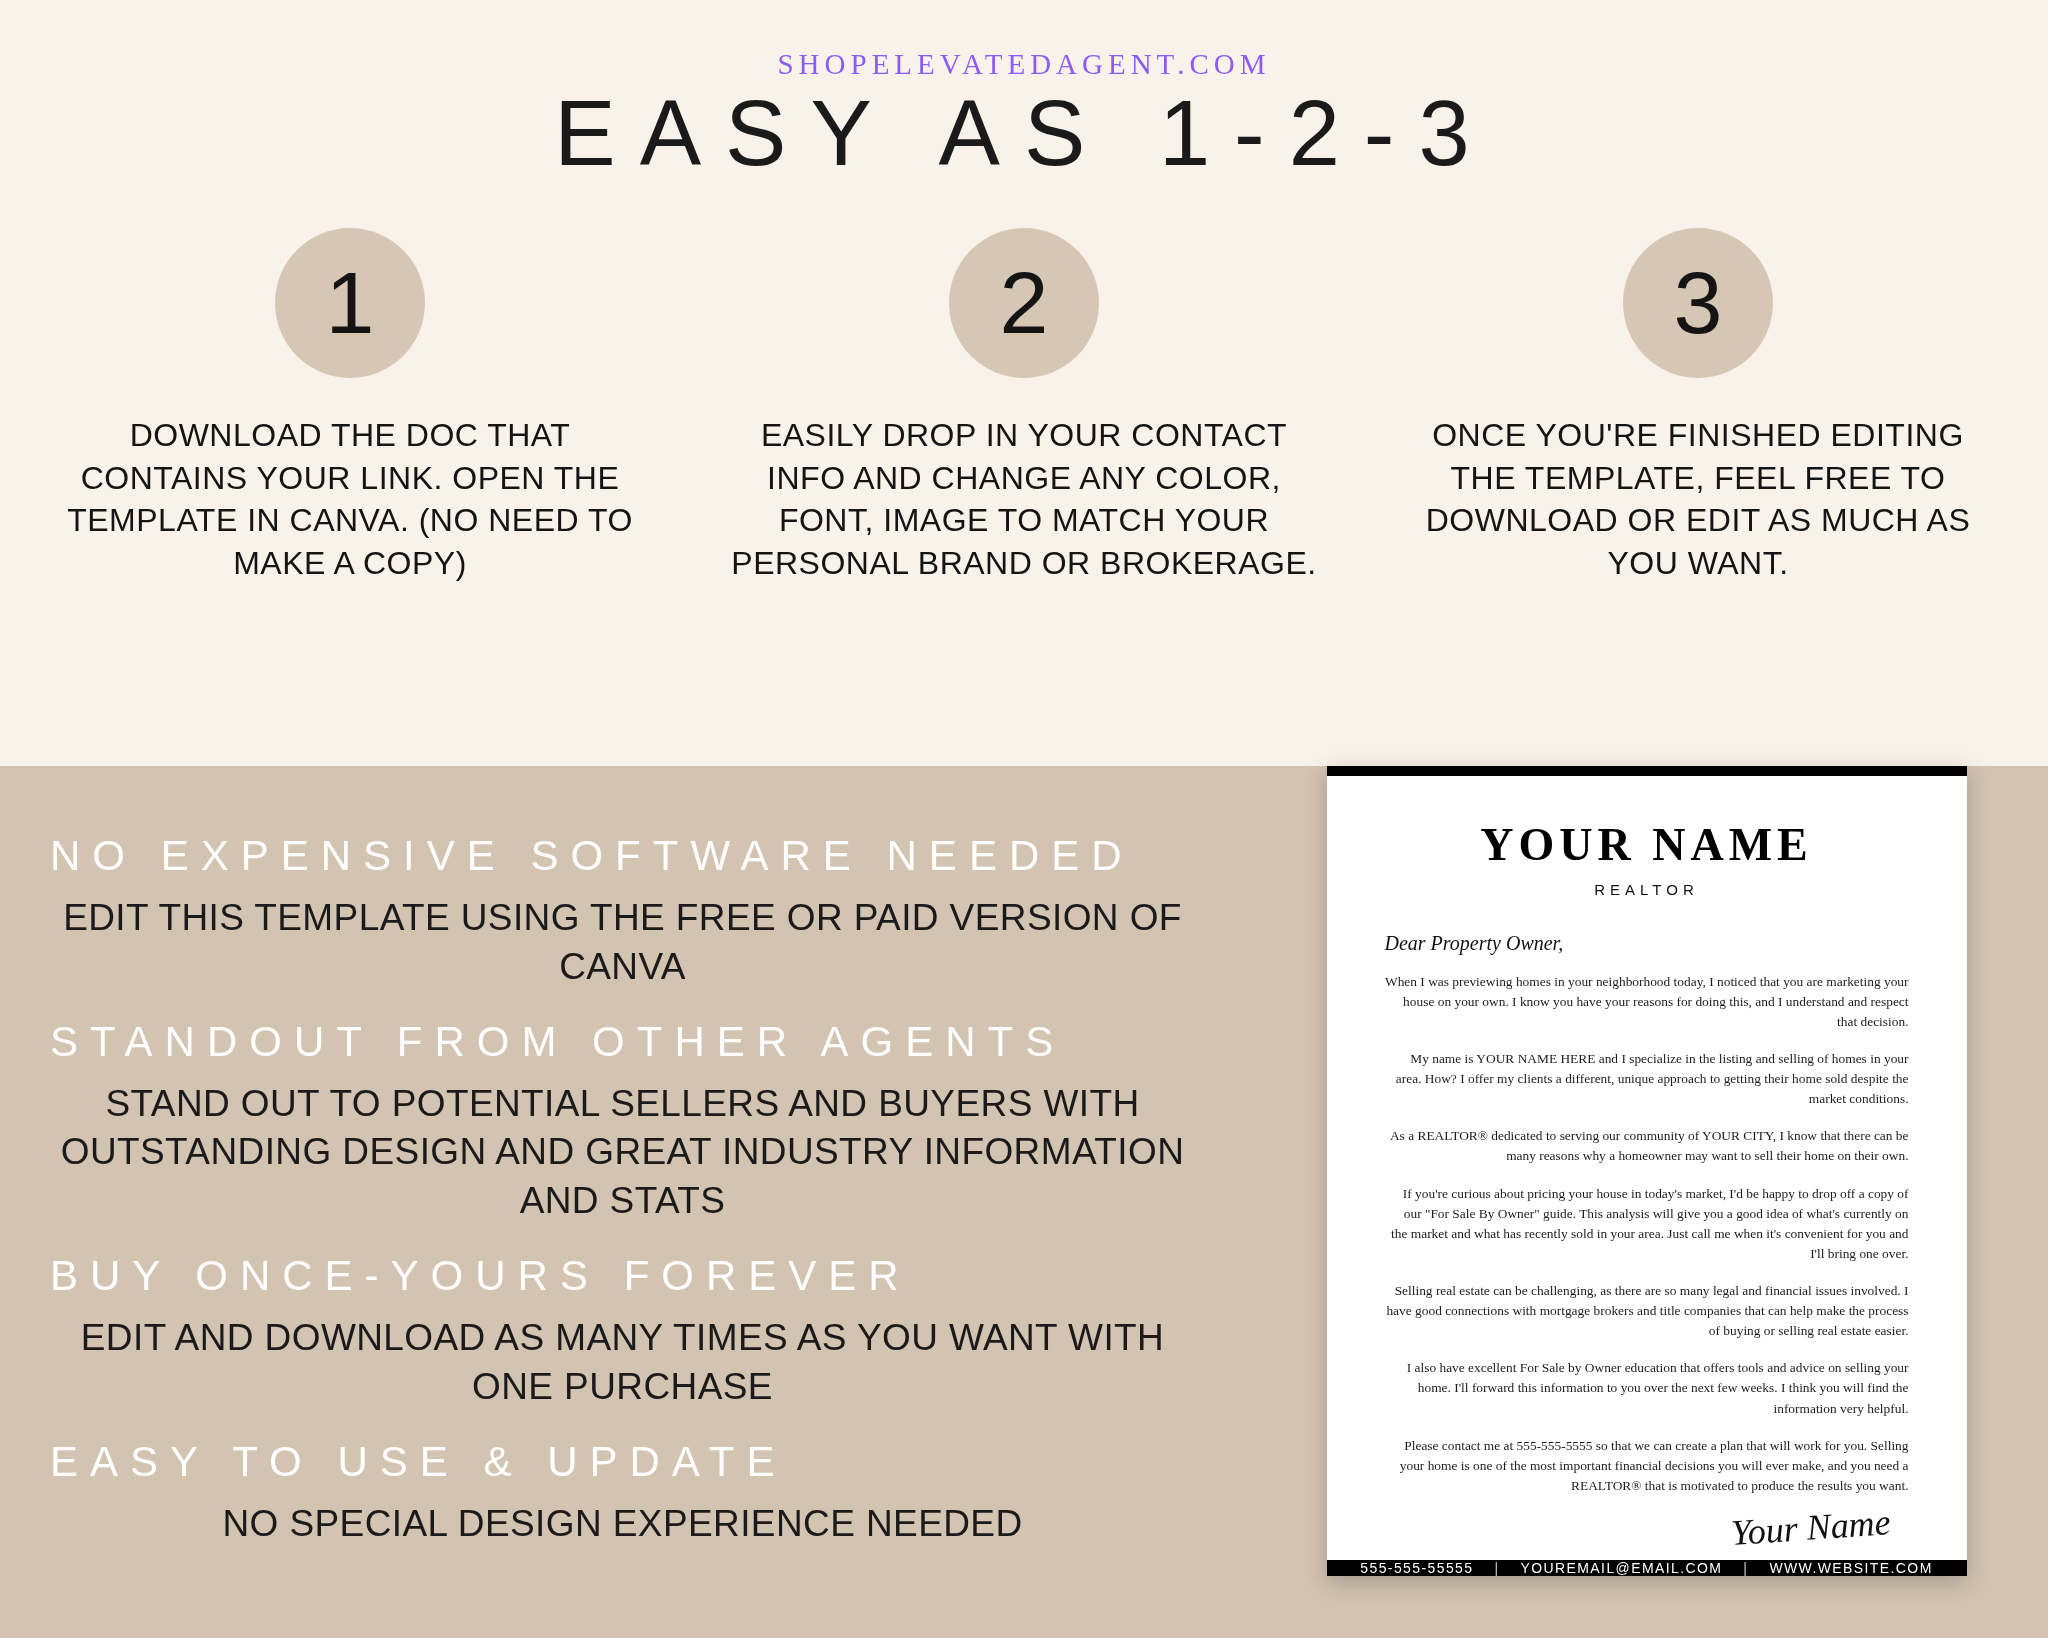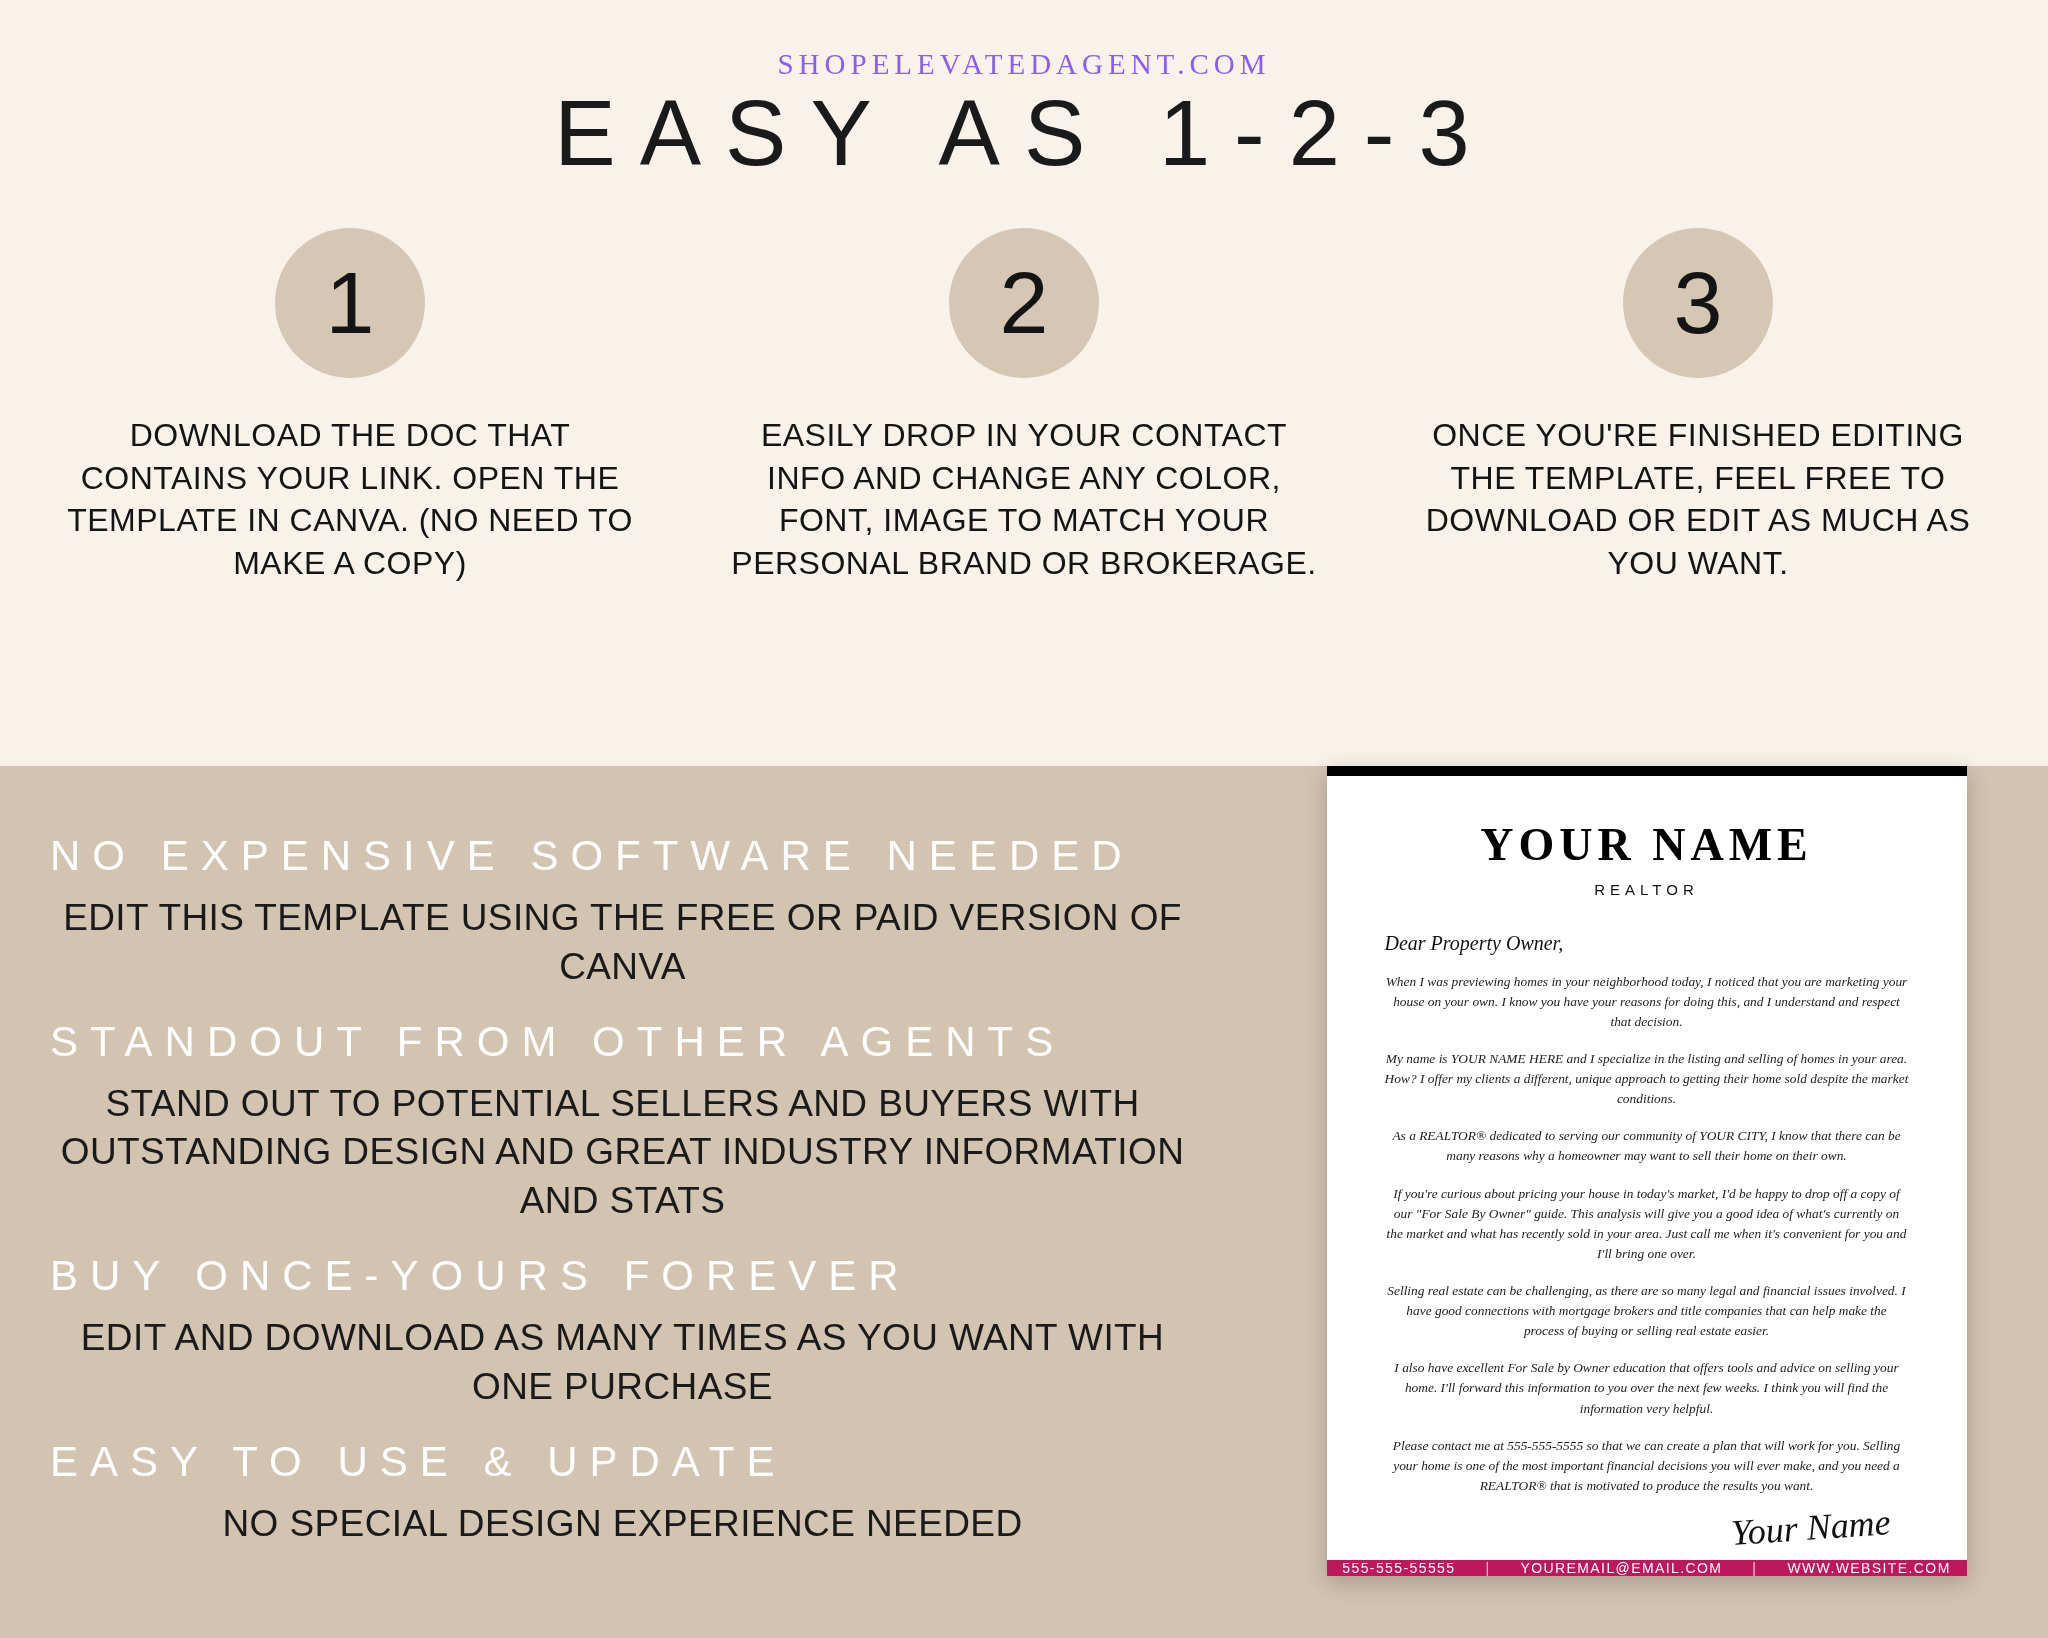--- a/index.html
+++ b/index.html
@@ -174,47 +174,46 @@
     font-family: "Liberation Serif", serif;
     font-style: italic;
     font-weight: normal;
     font-size: 20px;
     color: #111;
     margin-top: 34px;
   }
 
   .letter-para {
     font-family: "Liberation Serif", serif;
-    font-style: italic;
     font-size: 13.4px;
     line-height: 1.5;
     color: #1c1c1c;
     margin-top: 17px;
-    text-align: center;
+    text-align: right;
   }
 
   .letter-signature {
     text-align: right;
     font-family: "Liberation Serif", serif;
     font-style: italic;
     font-size: 36px;
     color: #111;
     margin-top: 22px;
     padding-right: 18px;
     transform: rotate(-4deg);
   }
 
   .letter-footer {
     height: 42px;
-    background: #be185d;
+    background: #000000;
     color: #ffffff;
     display: flex;
     align-items: center;
     justify-content: center;
-    gap: 30px;
+    gap: 21px;
     font-family: "Liberation Sans", sans-serif;
     font-size: 14px;
     letter-spacing: 1.4px;
   }
   .letter-footer .sep { opacity: 0.75; }
 </style>
 </head>
 <body>
 
 <div class="top-section">

